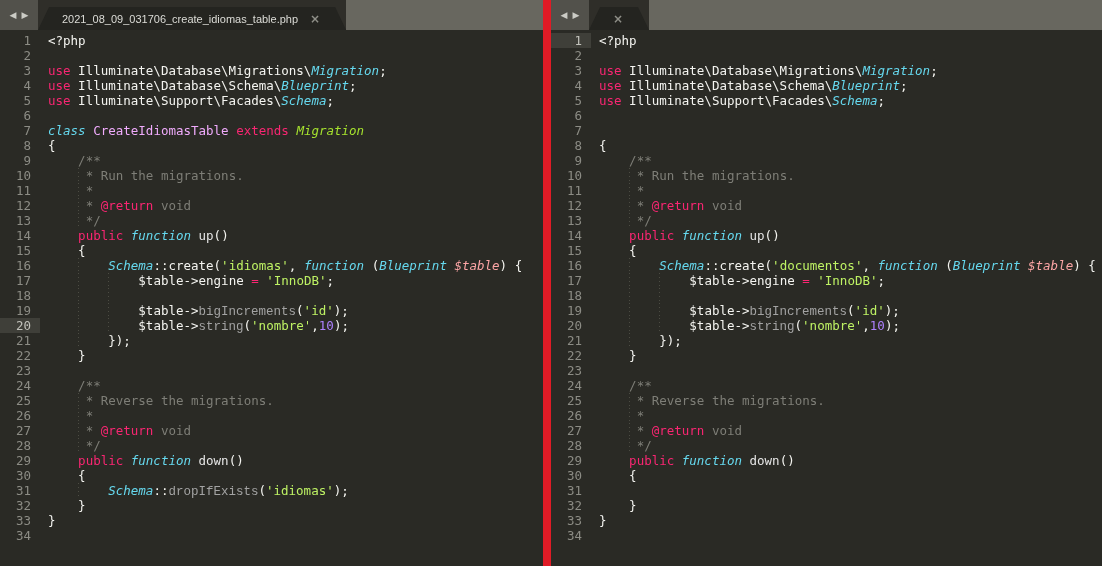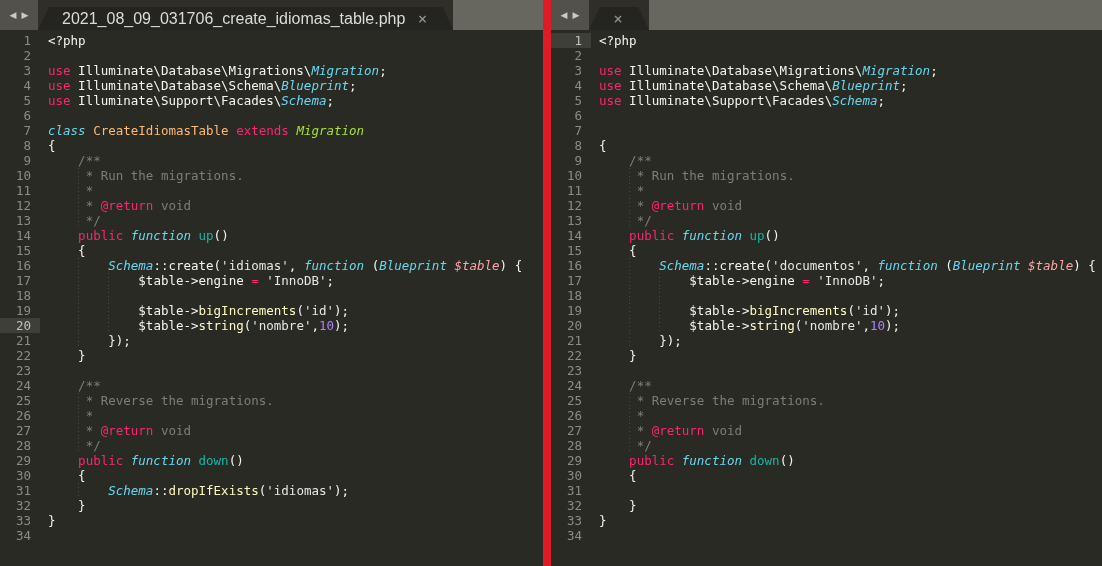--- a/index.html
+++ b/index.html
@@ -11,42 +11,42 @@
   .pane.right { width:551px; }
   .divider { width:8px; height:566px; background:#e01b26; flex:0 0 auto; }
 
   
   .tabbar { height:30px; background:#68675f; display:flex; align-items:stretch; flex:0 0 auto; }
   .nav { width:38px; background:#52514b; display:flex; align-items:center; justify-content:center; gap:5px; flex:0 0 auto; }
   .nav span { color:#cbcbc5; font-size:9px; font-family:"DejaVu Sans", sans-serif; line-height:1; cursor:default; }
   .tabwrap { background:#2f2e29; display:flex; align-items:flex-end; flex:0 0 auto; }
   .tab { height:23px; background:#242420; clip-path:polygon(11px 0, calc(100% - 11px) 0, 100% 100%, 0 100%);
          display:flex; align-items:center; padding:0 26px 0 24px; gap:12px; }
-  .tab-label { font-family:"Liberation Sans","DejaVu Sans",sans-serif; font-size:16px; color:#dcdcd7; white-space:nowrap; }
+  .tab-label { font-family:"Liberation Sans","DejaVu Sans",sans-serif; font-size:11px; color:#dcdcd7; white-space:nowrap; }
   .tab-close { font-family:"DejaVu Sans",sans-serif; font-size:12px; font-weight:bold; color:#8f8f88; line-height:1; cursor:default; }
 
   
   .editor { flex:1; background:#2a2a25; padding-top:3px; overflow:hidden; font-size:12.5px; line-height:15px; }
   .row { height:15px; white-space:pre; display:flex; }
   .ln { display:inline-block; width:40px; padding-right:9px; text-align:right; color:#8c8c85; flex:0 0 auto; }
   .row.cur .ln { background:#3f3f39; color:#c2c2bb; }
   .code { padding-left:8px; white-space:pre; }
   .ind { display:inline-block; white-space:pre; }
   .ind.g { background-image:repeating-linear-gradient(to bottom, #4c4c43 0 1px, transparent 1px 4px);
            background-size:1px 100%; background-repeat:no-repeat; background-position:left top; }
 
   
   .tk-pln { color:#f4f4f0; }
   .tk-kw  { color:#f92672;margin-top:37px; }
-  .tk-cls { color:#fdba74;text-align:right; }
+  .tk-cls { color:#f0abfc;text-align:right; }
   .tk-clsi{ color:#a6e22e; font-style:italic; }
   .tk-itc { color:#66d9ef; font-style:italic; }
-  .tk-fn  { color:#fef9c3; }
-  .tk-grn { color:#14b8a6; }
-  .tk-str { color:#e5e5e5; }
+  .tk-fn  { color:#a3a3a3;font-family:Liberation Mono, monospace; }
+  .tk-grn { color:#e5e5e5; }
+  .tk-str { color:#bef264; }
   .tk-num { color:#ae81ff; }
   .tk-cmt { color:#7e7e77; }
   .tk-arg { color:#fca5a5; font-style:italic; }
 </style>
 </head>
 <body>
 
 <div class="app">
 
   <div class="pane left">

